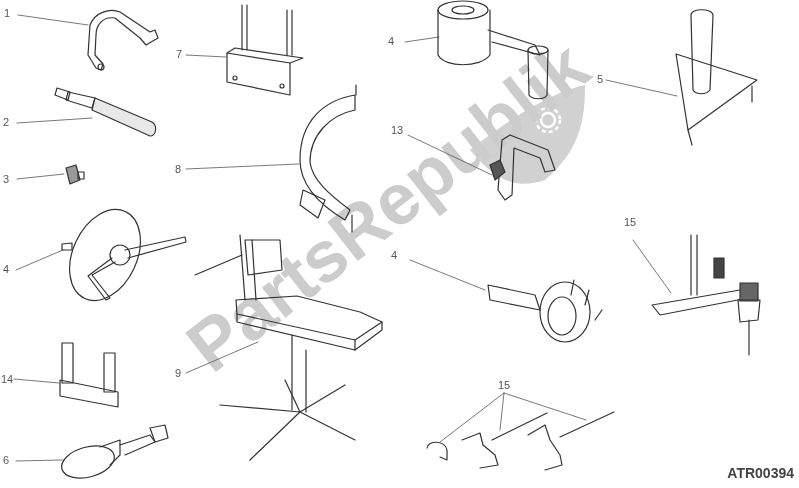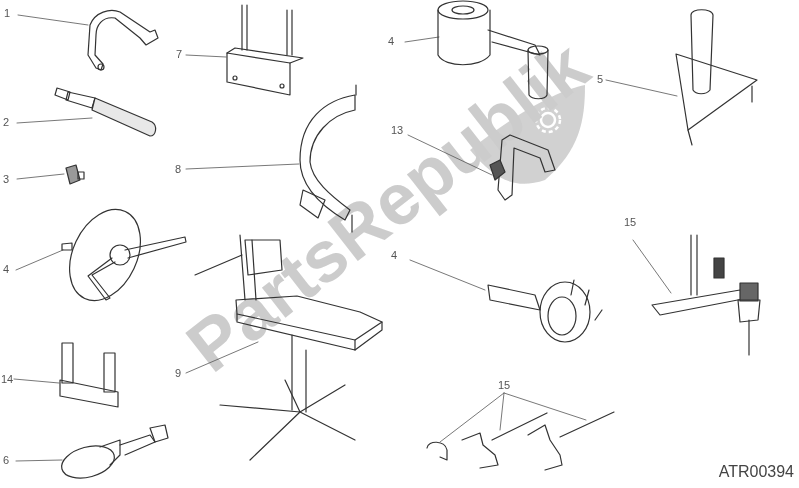--- a/index.html
+++ b/index.html
@@ -1,22 +1,22 @@
 <!DOCTYPE html>
 <html><head>
 <meta charset="utf-8">
 <style>
   html, body { margin: 0; padding: 0; background: #ffffff; }
   body { width: 799px; height: 488px; position: relative; overflow: hidden;
          font-family: "Liberation Sans", sans-serif; }
   #diagram { position: absolute; left: 0; top: 0; width: 799px; height: 488px; }
   .callout { position: absolute; font-size: 11px; color: #555; line-height: 1;
              font-family: "Liberation Sans", sans-serif; }
-  .code { position: absolute; right: 5px; bottom: 7px; font-size: 16px; color: #444;
-          font-family: "Liberation Sans", sans-serif; }
+  .code { position: absolute; right: 5px; bottom: 7px; font-size: 14px; color: #444;
+          font-family: "Liberation Sans", sans-serif; font-weight: bold; }
   svg text { font-family: "Liberation Sans", sans-serif; }
 </style>
 </head>
 <body>
 
 <div id="diagram">
 <svg width="799" height="488" viewBox="0 0 799 488" xmlns="http://www.w3.org/2000/svg">
 
   <g opacity="0.95">
     <path d="M470 150 C 520 110, 560 90, 585 85 C 585 120, 580 150, 545 180 C 515 190, 495 180, 470 150 Z" fill="#cfcfcf"></path>

